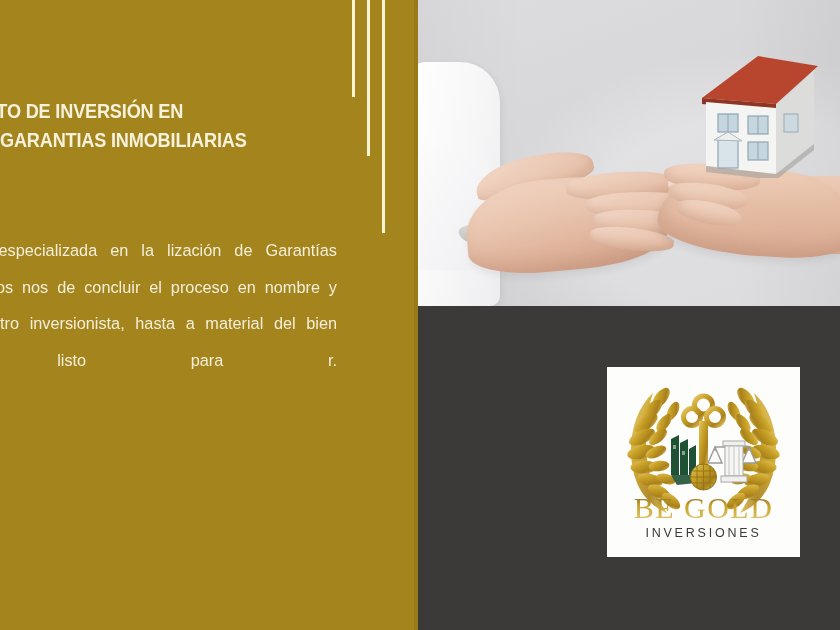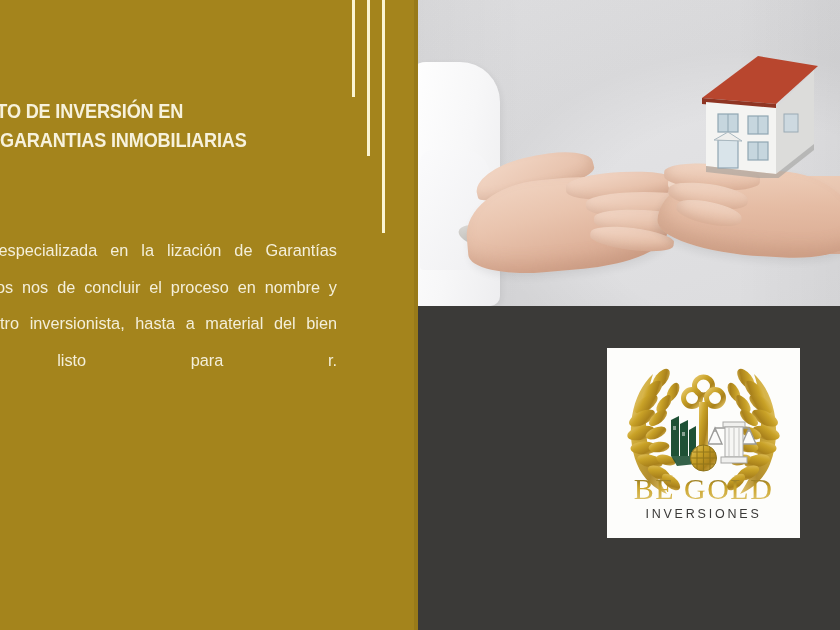--- a/index.html
+++ b/index.html
@@ -146,21 +146,21 @@
   }
 
   
   #dark-panel{
     position:absolute; left:418px; top:306px; width:422px; height:324px;
     background:#3B3A38;
   }
 
   
   #logo-card{
-    position:absolute; left:607px; top:348px; width:193px; height:190px;
+    position:absolute; left:607px; top:367px; width:193px; height:190px;
     background:#FDFDFB;
   }
   #logo-card svg{ display:block; width:100%; height:100%; }
 
   
   #gold-edge{
     position:absolute; left:414px; top:0; width:4px; height:630px;
     background:#8E7318;
     opacity:.55;
   }

